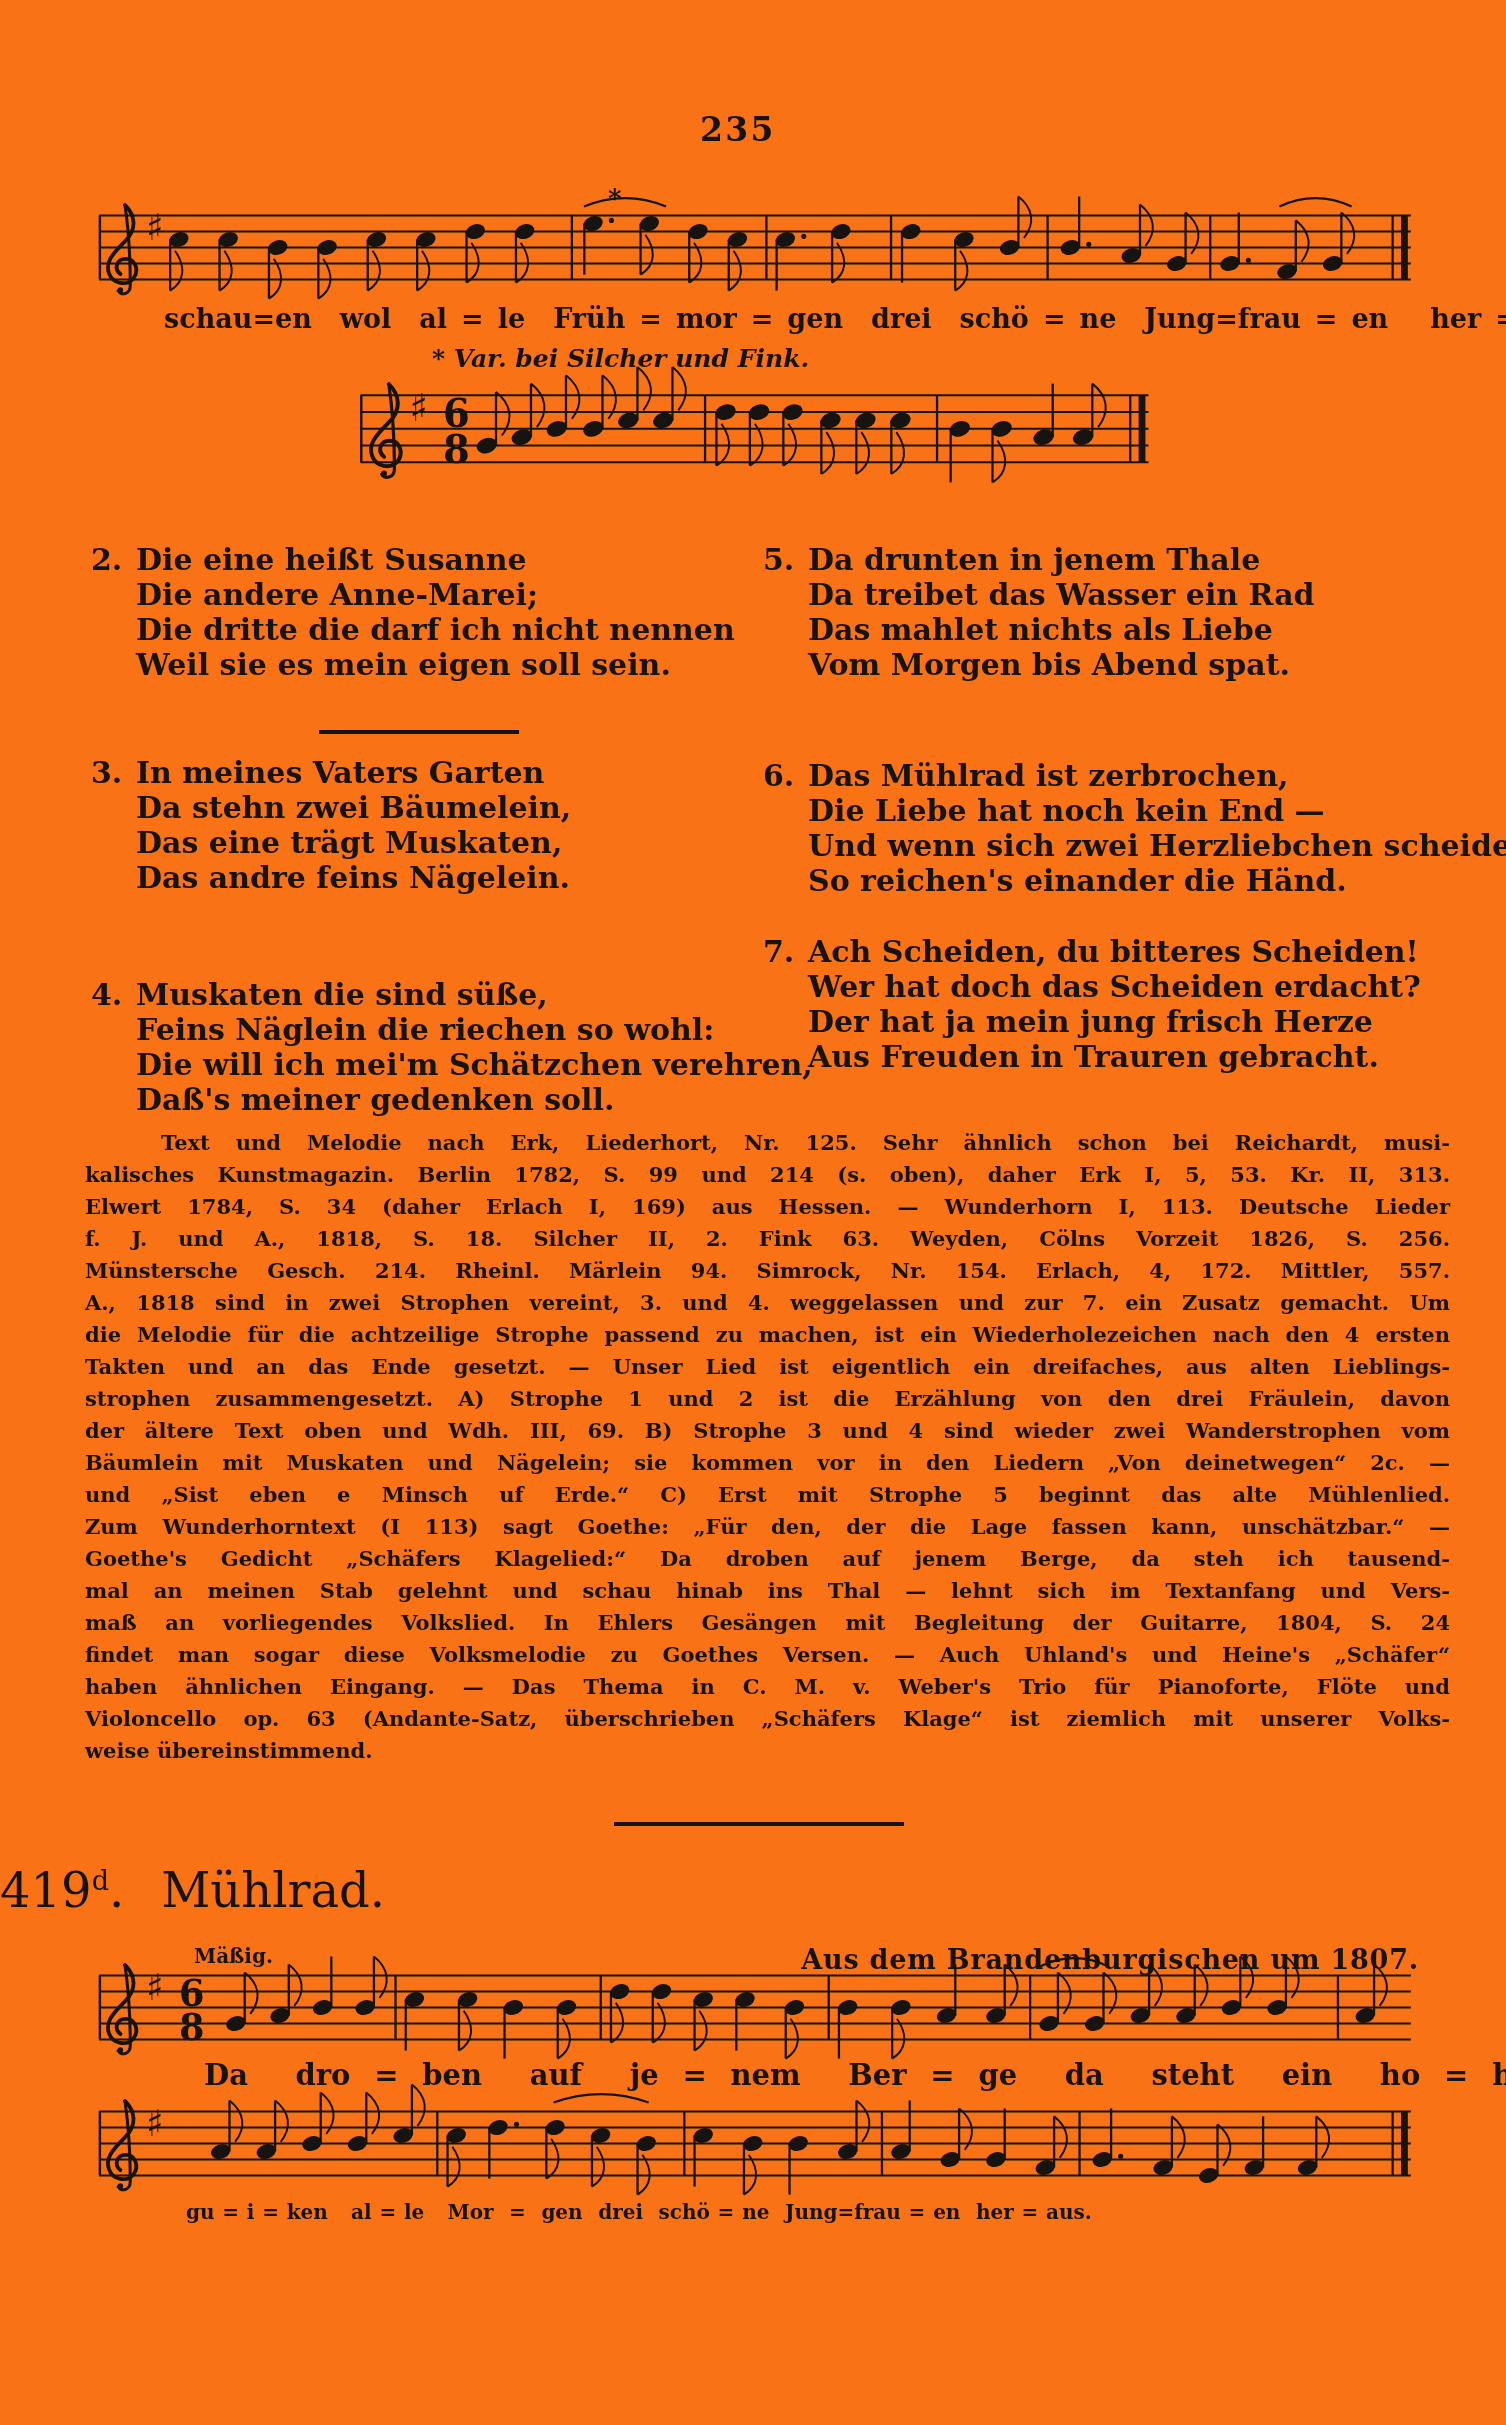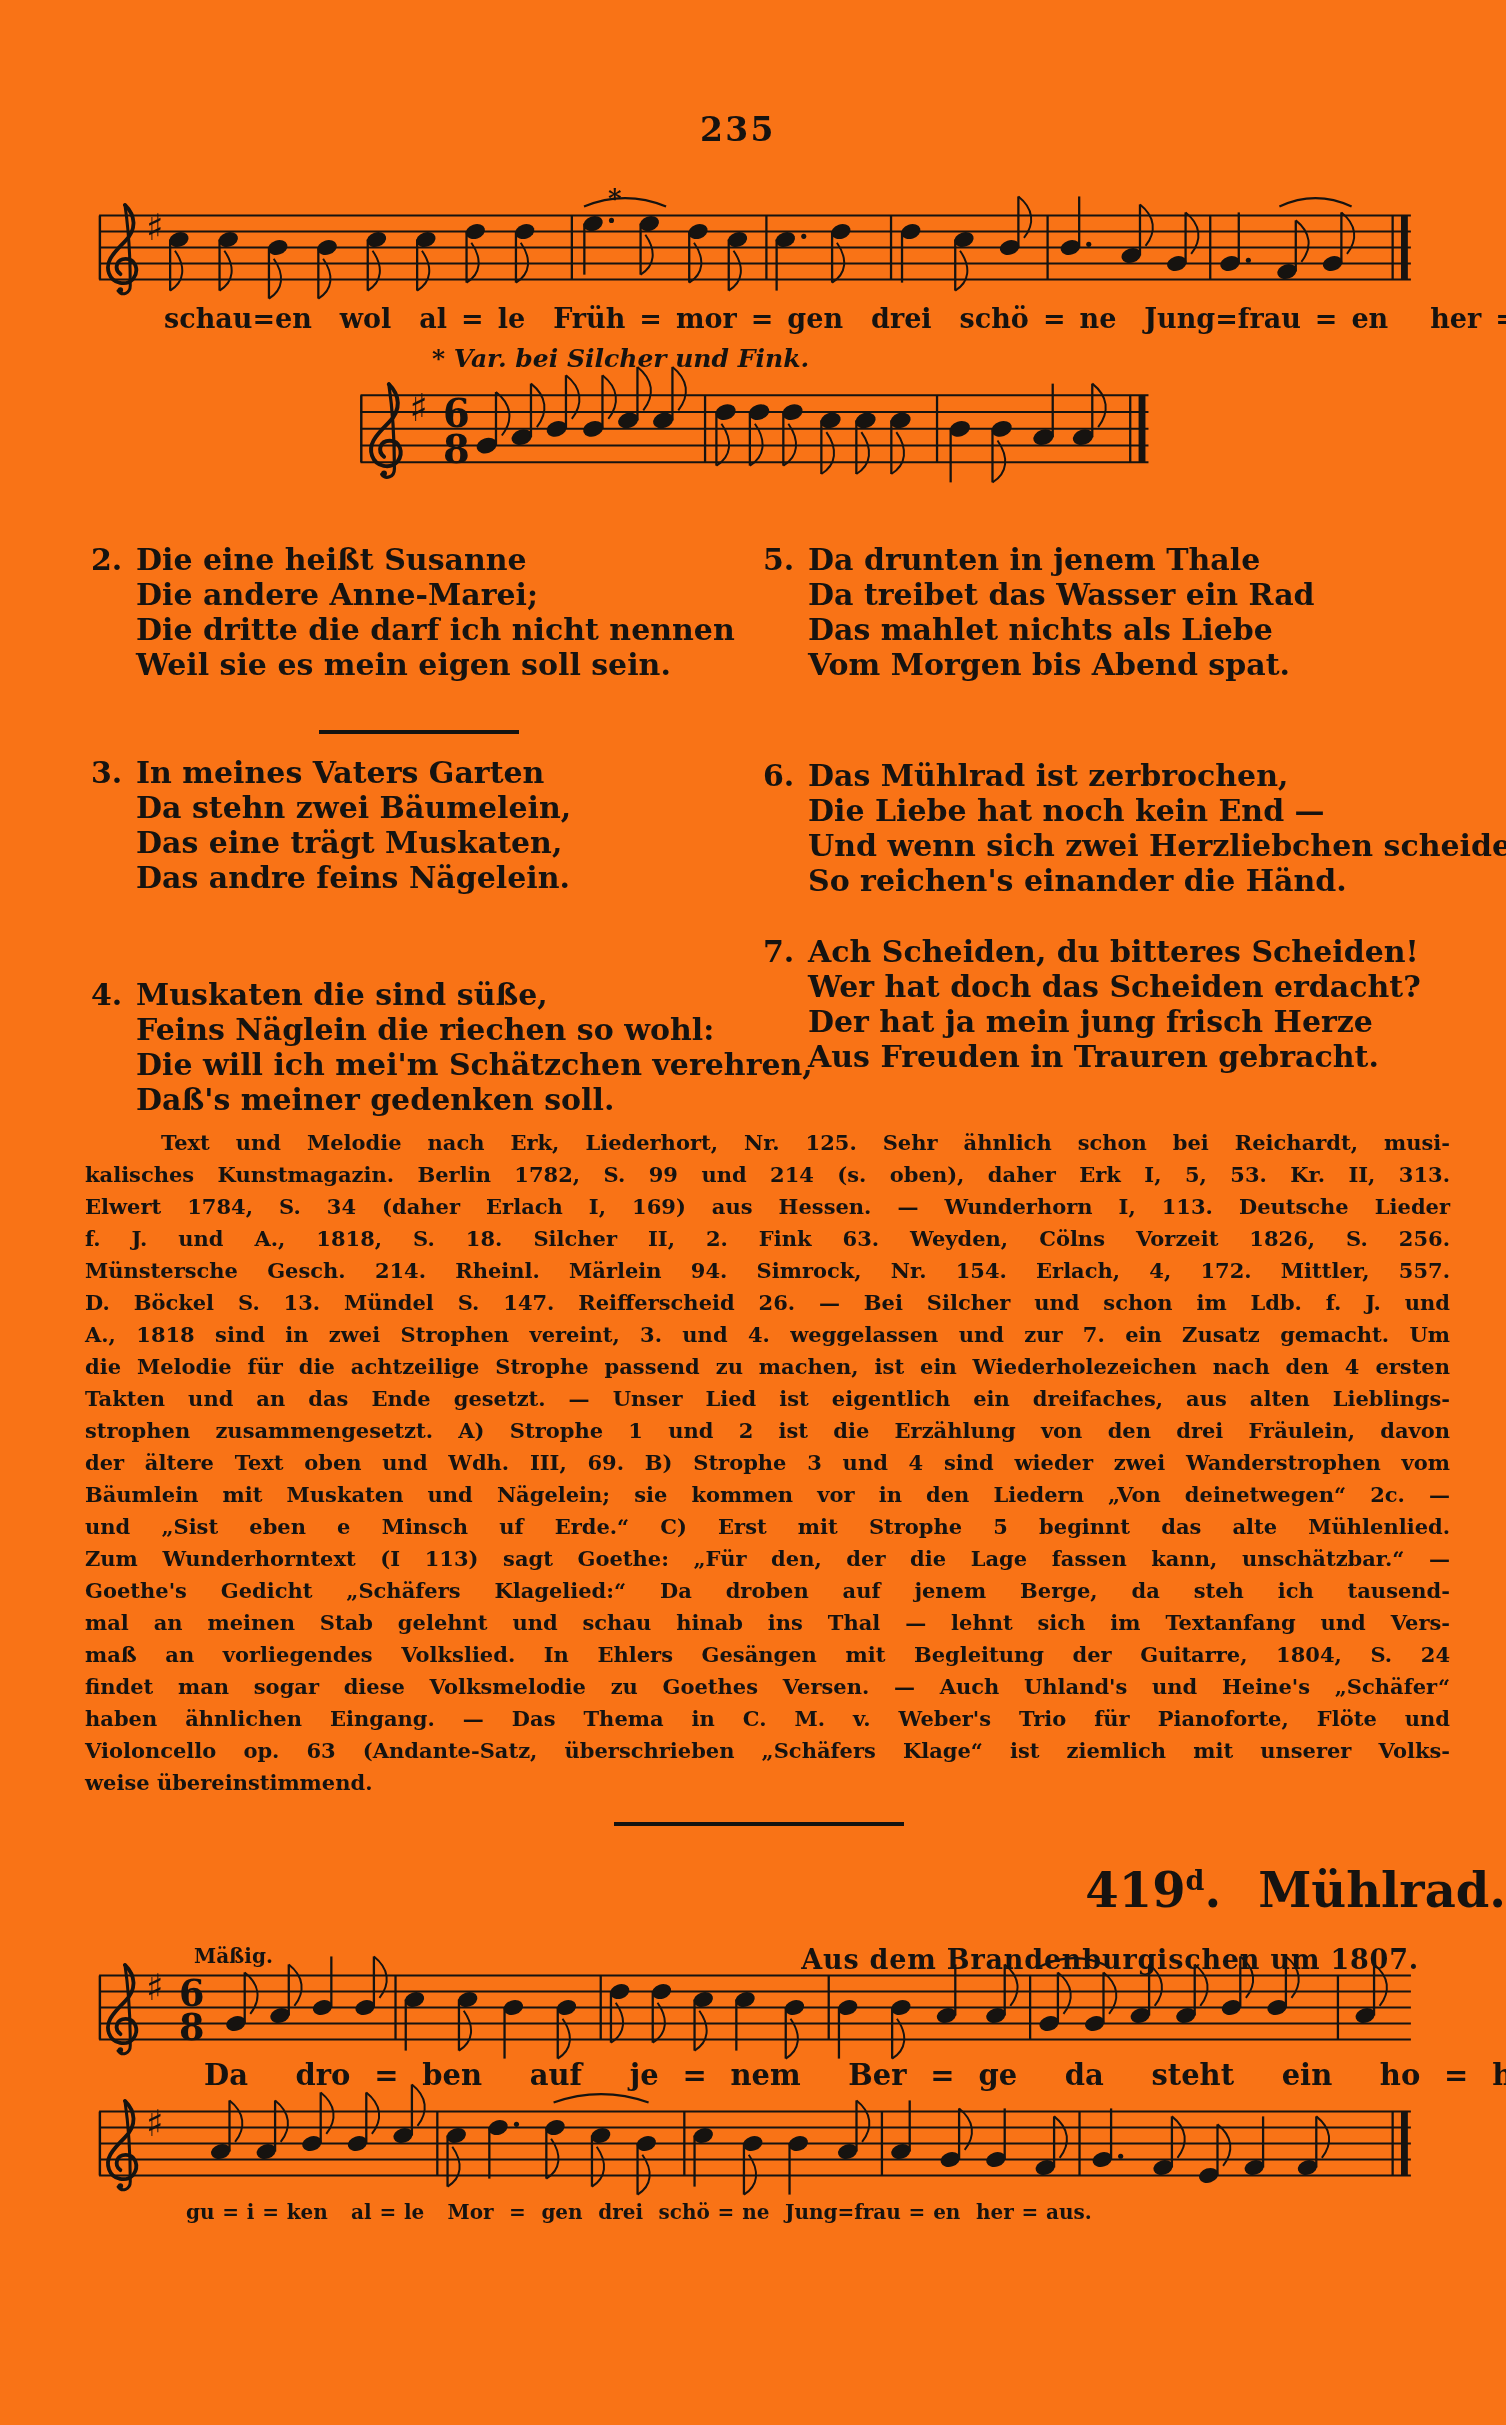--- a/index.html
+++ b/index.html
@@ -19,21 +19,21 @@
   .lyr-b2{top:2200px;left:186px;font-size:20px;word-spacing:0.8px;}
   .verse{position:absolute;font-size:30px;line-height:35px;font-weight:700;white-space:nowrap;}
   .verse .vnum{position:absolute;left:-45px;top:0;}
   .vcol-l{left:136px;}
   .vcol-r{left:808px;}
   .divider{position:absolute;background:#161310;height:3.8px;}
   .footnote{position:absolute;left:85px;top:1127px;width:1365px;font-size:21px;line-height:32px;font-weight:700;}
   .footnote .fl{text-align:justify;text-align-last:justify;}
   .footnote .fl.first{padding-left:76px;}
   .footnote .fl.last{text-align-last:left;}
-  .heading{position:absolute;left:0;top:1862px;width:1506px;display:flex;justify-content:flex-end;gap:37px;font-size:48px;font-weight:700;}
+  .heading{position:absolute;left:0;top:1862px;width:1506px;display:flex;justify-content:flex-start;gap:37px;font-size:48px;font-weight:400;}
   .heading sup{font-size:27px;vertical-align:super;}
   .tempo{position:absolute;left:194px;top:1944px;font-size:20px;font-weight:700;}
   .source{position:absolute;right:87px;top:1944px;font-size:27px;font-weight:700;letter-spacing:0.8px;}
 </style>
 </head>
 <body>
 
 <div class="page">
 
   <div class="abs pageno">235</div>
@@ -239,21 +239,20 @@
     <div>Der hat ja mein jung frisch Herze</div>
     <div>Aus Freuden in Trauren gebracht.</div>
   </div>
 
   <div class="footnote">
     <div class="fl first">Text und Melodie nach Erk, Liederhort, Nr. 125. Sehr ähnlich schon bei Reichardt, musi-</div>
     <div class="fl">kalisches Kunstmagazin. Berlin 1782, S. 99 und 214 (s. oben), daher Erk I, 5, 53. Kr. II, 313.</div>
     <div class="fl">Elwert 1784, S. 34 (daher Erlach I, 169) aus Hessen. — Wunderhorn I, 113. Deutsche Lieder</div>
     <div class="fl">f. J. und A., 1818, S. 18. Silcher II, 2. Fink 63. Weyden, Cölns Vorzeit 1826, S. 256.</div>
     <div class="fl">Münstersche Gesch. 214. Rheinl. Märlein 94. Simrock, Nr. 154. Erlach, 4, 172. Mittler, 557.</div>
-    <div class="fl">D. Böckel S. 13. Mündel S. 147. Reifferscheid 26. — Bei Silcher und schon im Ldb. f. J. und</div>
     <div class="fl">A., 1818 sind in zwei Strophen vereint, 3. und 4. weggelassen und zur 7. ein Zusatz gemacht. Um</div>
     <div class="fl">die Melodie für die achtzeilige Strophe passend zu machen, ist ein Wiederholezeichen nach den 4 ersten</div>
     <div class="fl">Takten und an das Ende gesetzt. — Unser Lied ist eigentlich ein dreifaches, aus alten Lieblings-</div>
     <div class="fl">strophen zusammengesetzt. A) Strophe 1 und 2 ist die Erzählung von den drei Fräulein, davon</div>
     <div class="fl">der ältere Text oben und Wdh. III, 69. B) Strophe 3 und 4 sind wieder zwei Wanderstrophen vom</div>
     <div class="fl">Bäumlein mit Muskaten und Nägelein; sie kommen vor in den Liedern „Von deinetwegen“ 2c. —</div>
     <div class="fl">und „Sist eben e Minsch uf Erde.“ C) Erst mit Strophe 5 beginnt das alte Mühlenlied.</div>
     <div class="fl">Zum Wunderhorntext (I 113) sagt Goethe: „Für den, der die Lage fassen kann, unschätzbar.“ —</div>
     <div class="fl">Goethe's Gedicht „Schäfers Klagelied:“ Da droben auf jenem Berge, da steh ich tausend-</div>
     <div class="fl">mal an meinen Stab gelehnt und schau hinab ins Thal — lehnt sich im Textanfang und Vers-</div>

